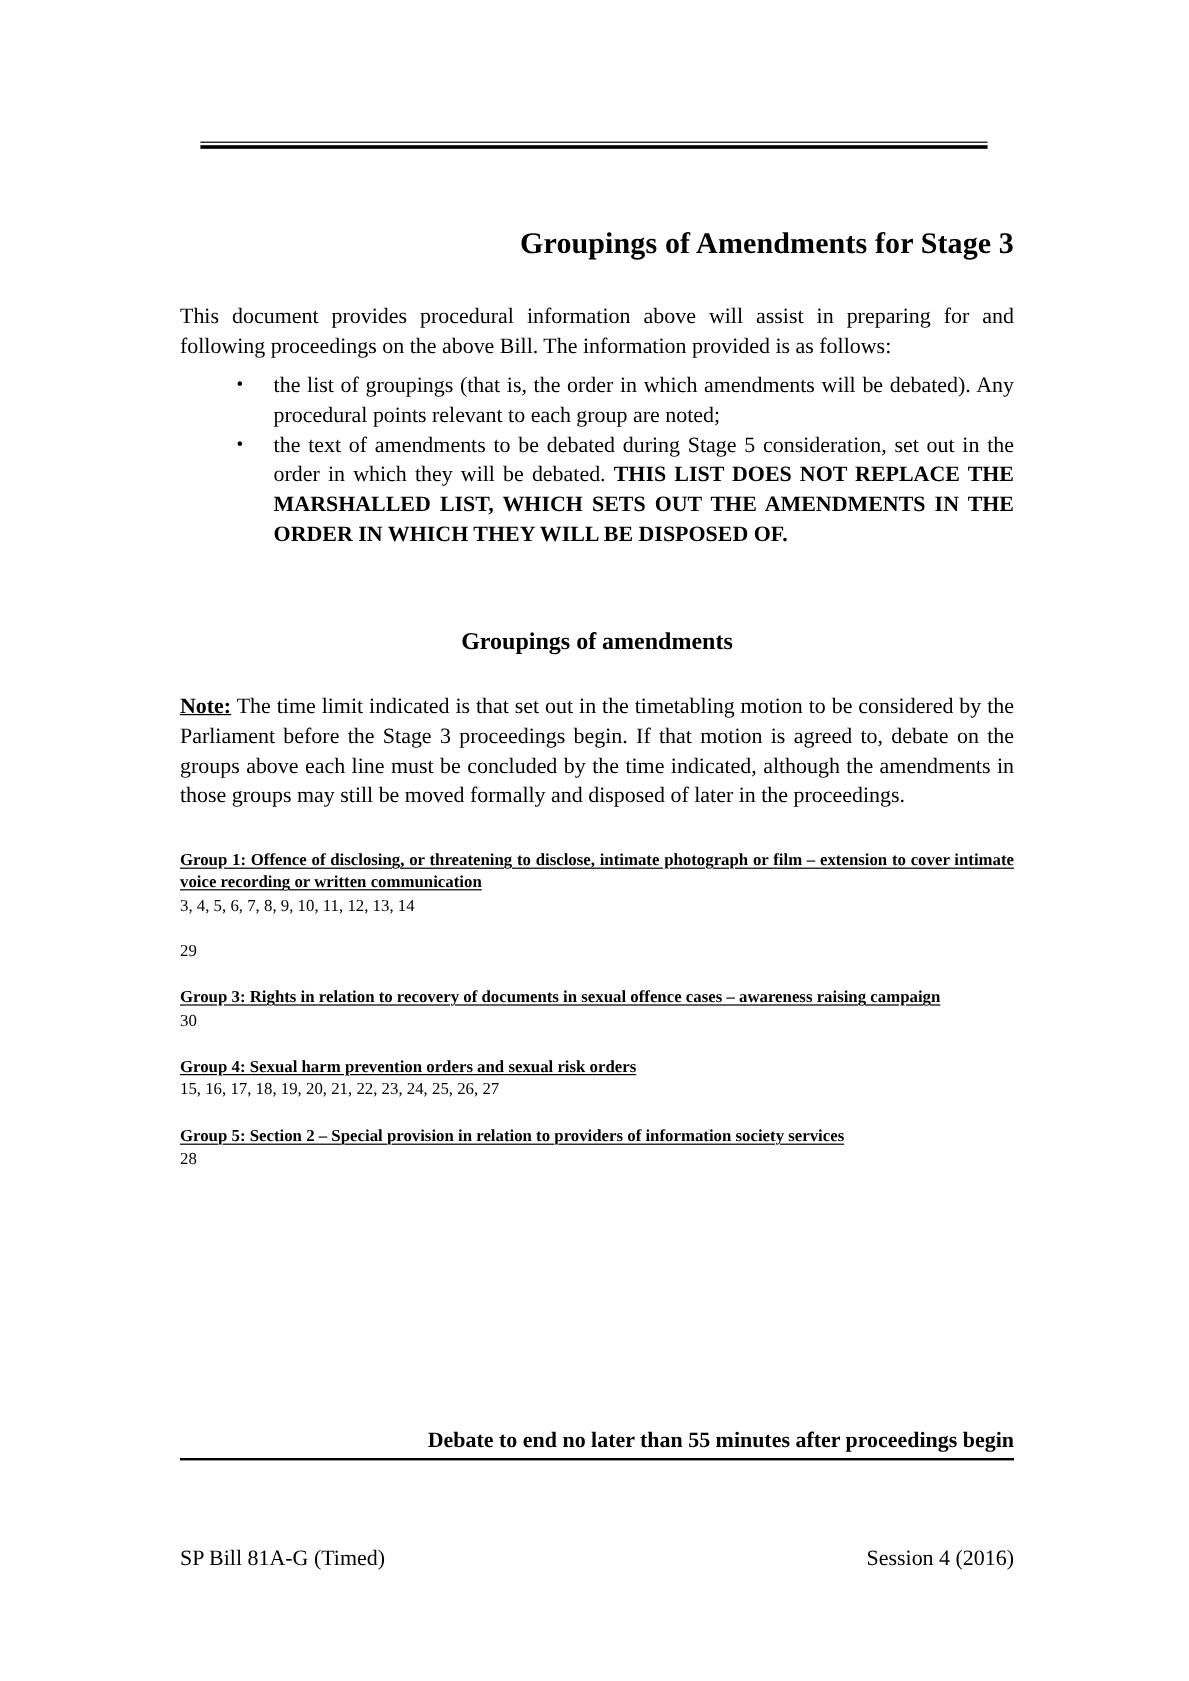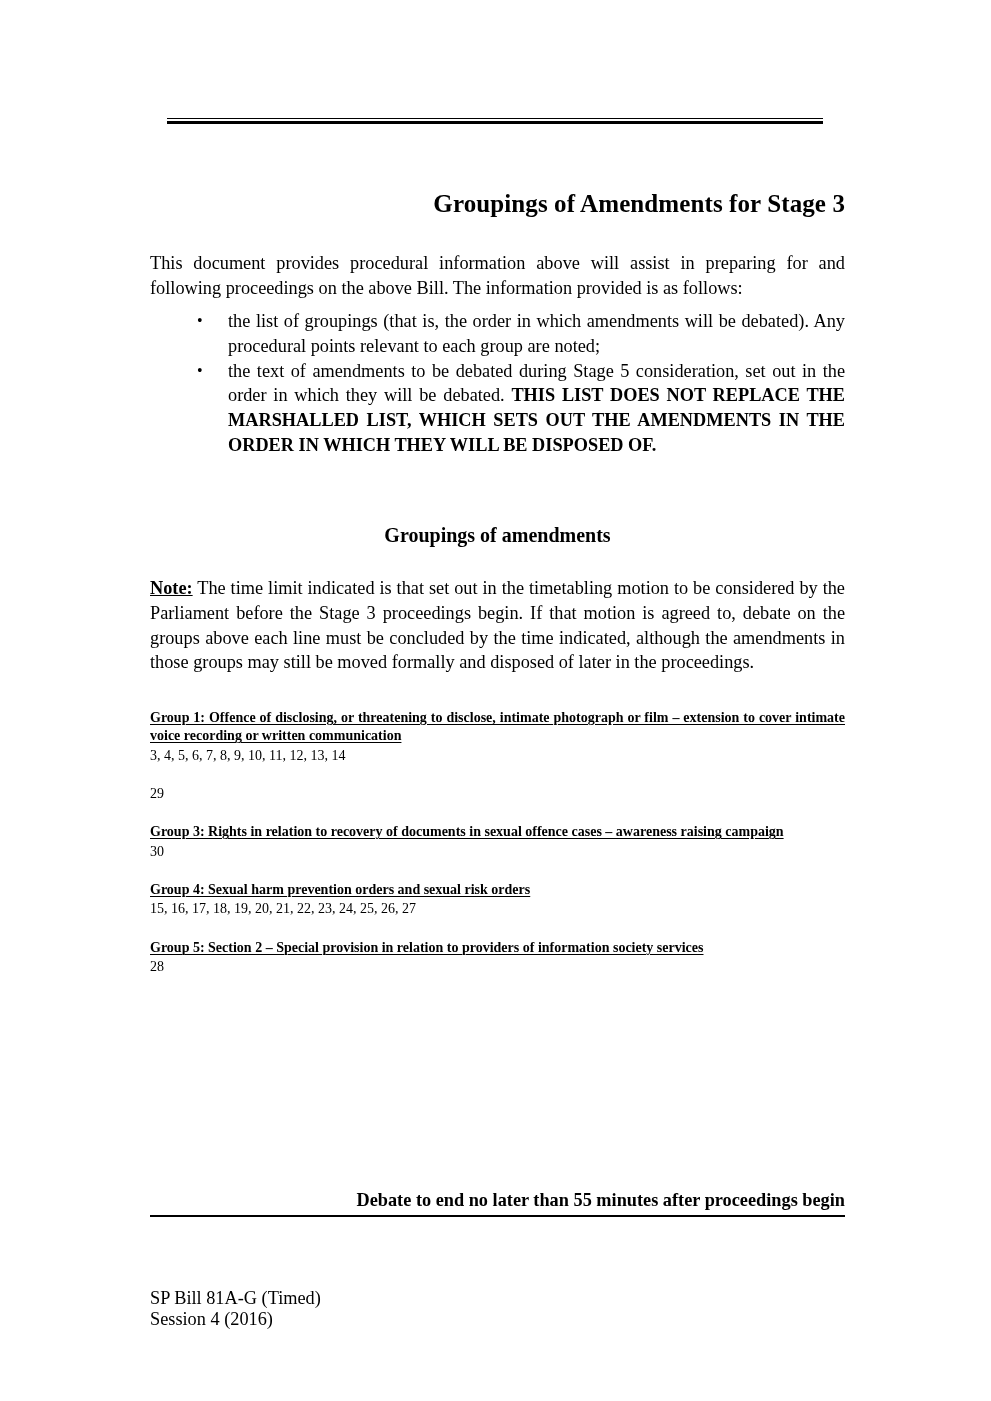--- a/index.html
+++ b/index.html
@@ -158,21 +158,20 @@
 
   
   .footer {
     position: absolute;
     left: 150px;
     top: 1288px;
     width: 695px;
     display: flex;
     justify-content: space-between;
     font-size: 18.3px;
-    flex-direction: column;
   }
 </style>
 </head>
 <body>
 
 <div class="page">
 
   <div class="title-block">
     <div class="double-rule"></div>
   </div>

